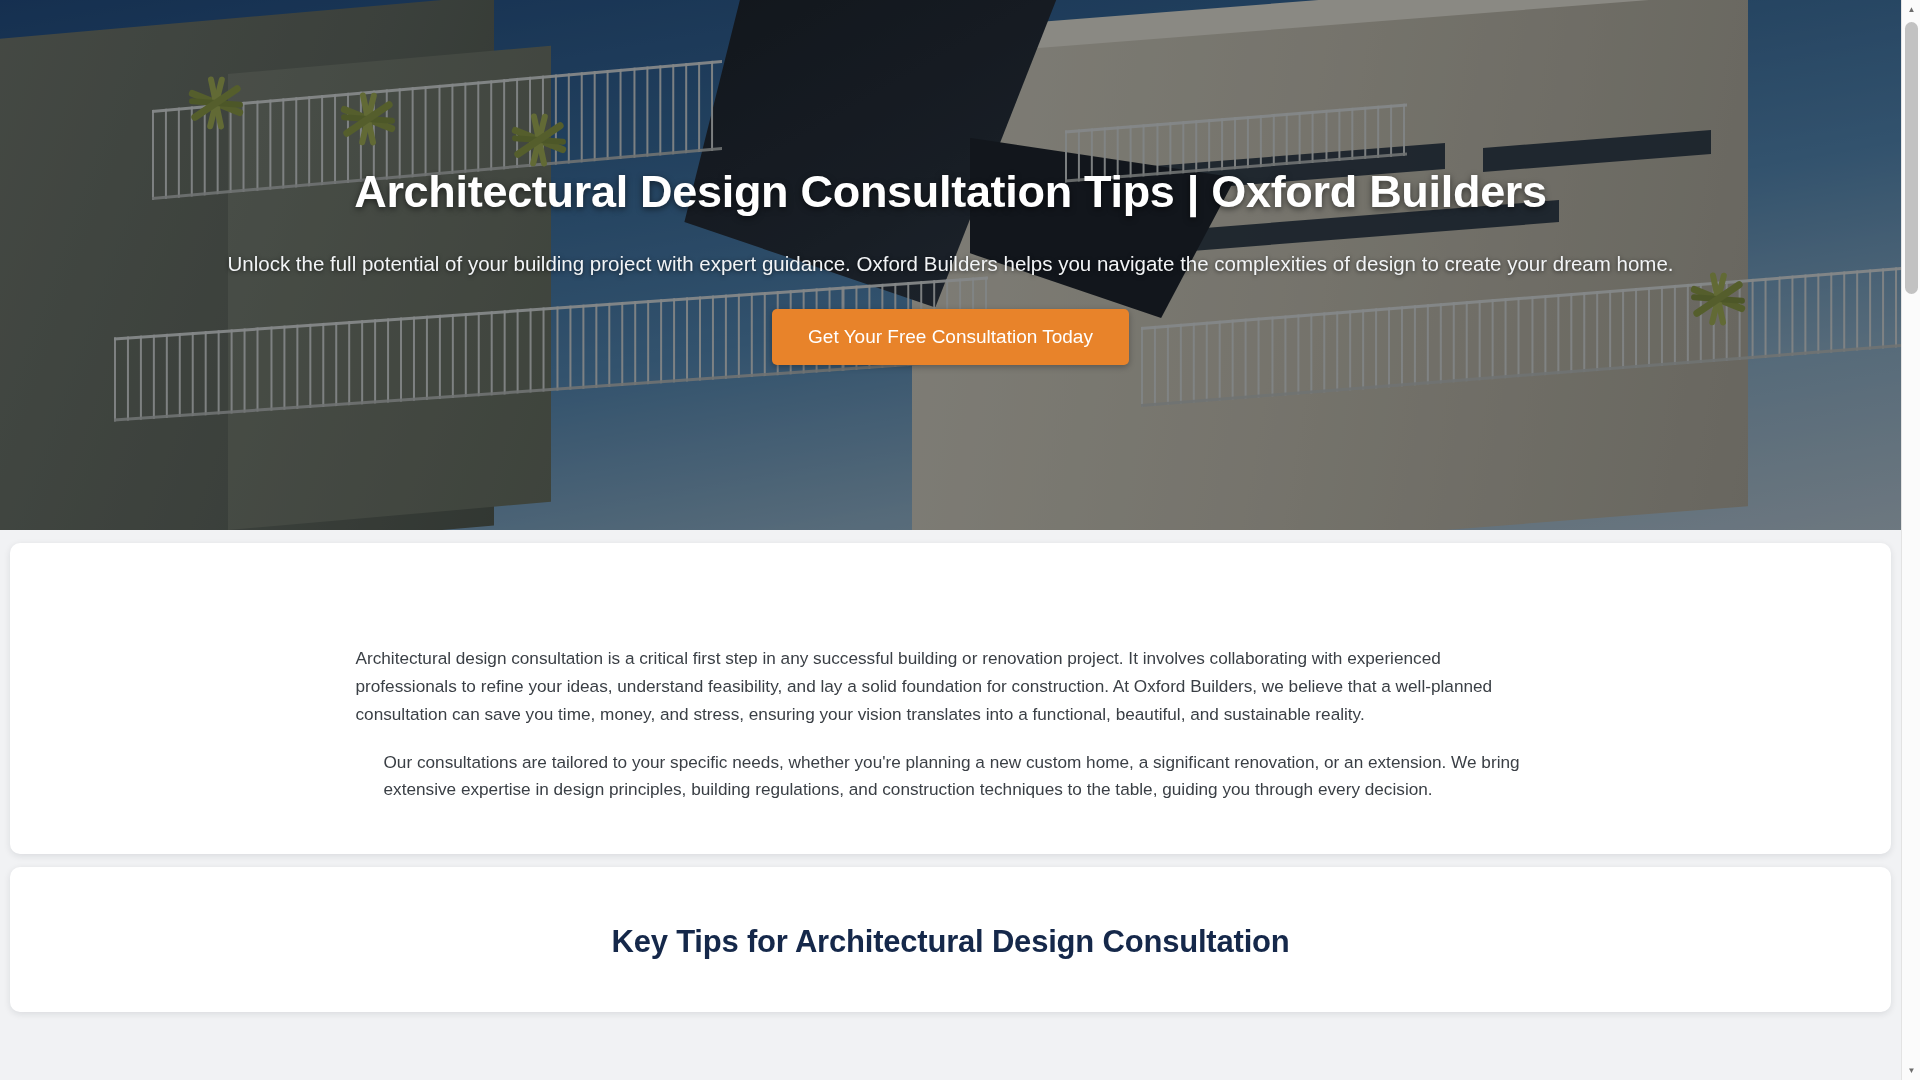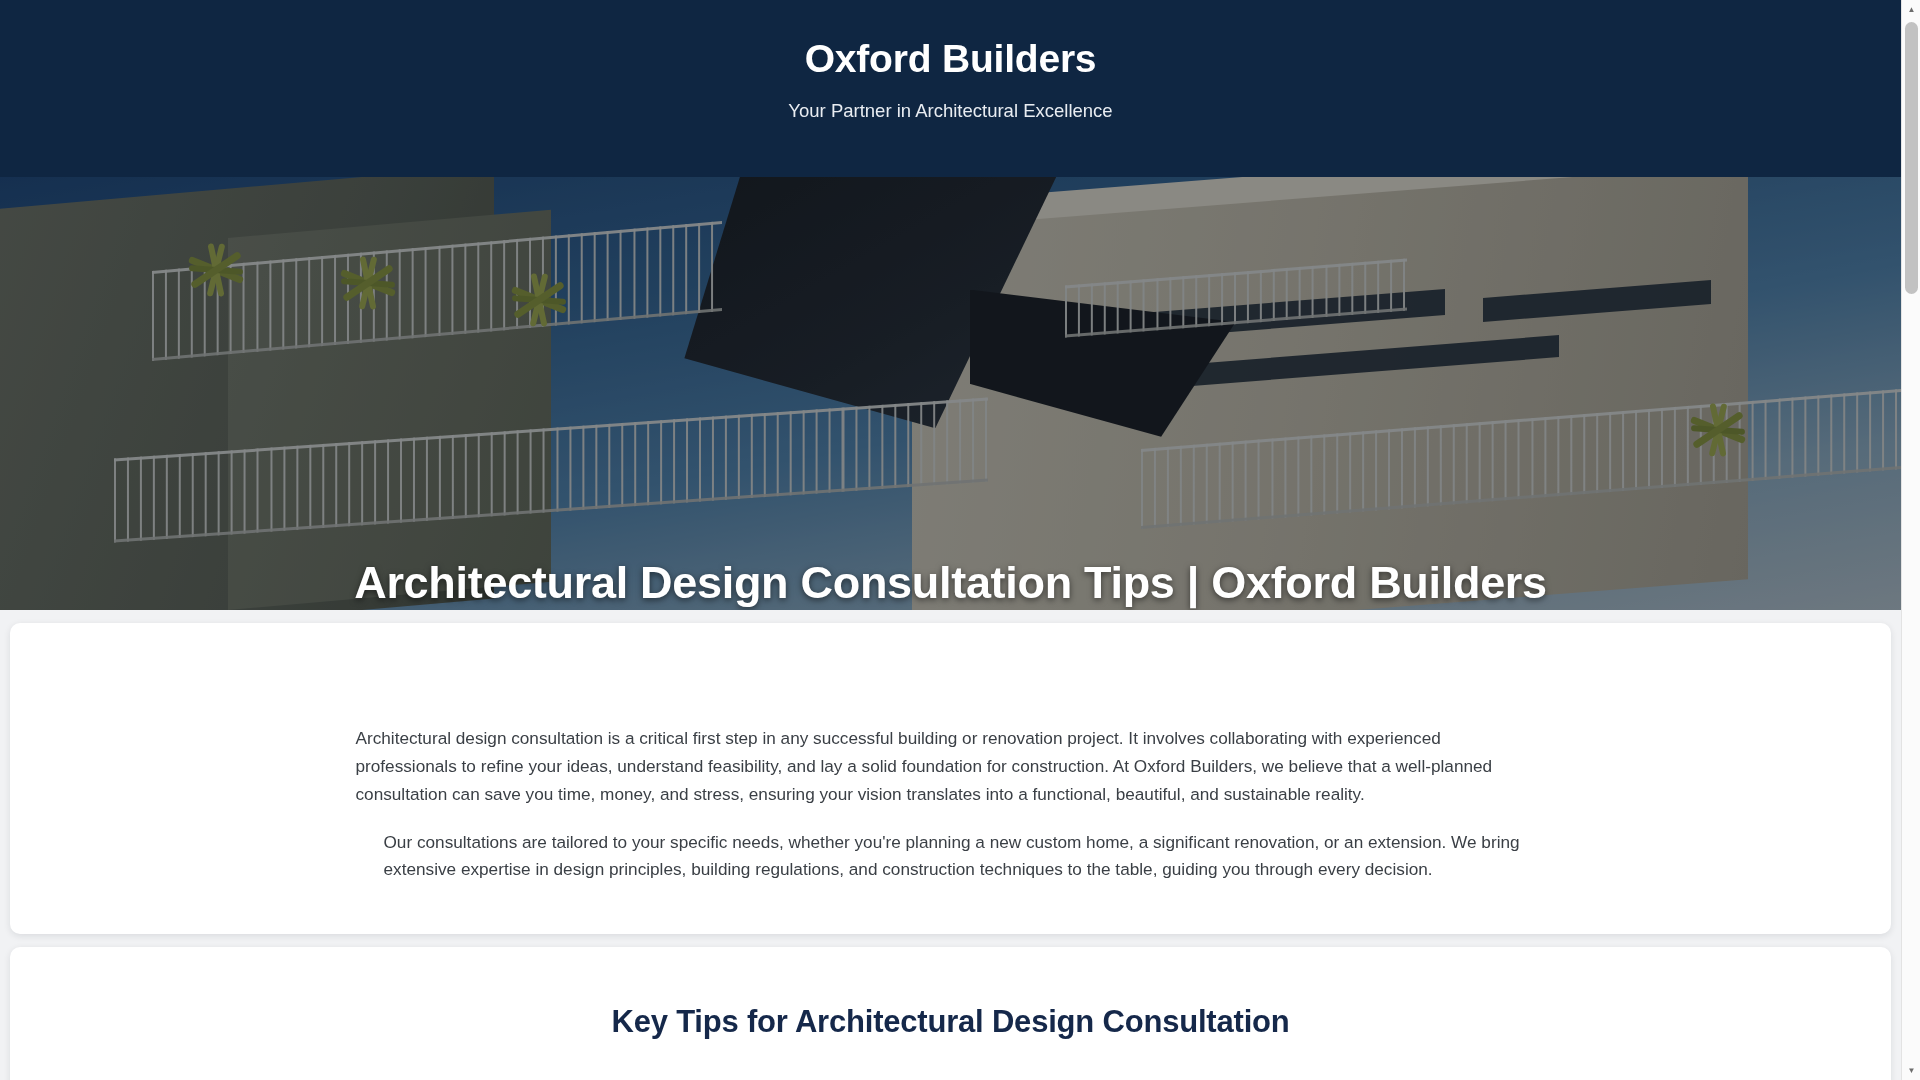--- a/index.html
+++ b/index.html
@@ -56,26 +56,26 @@
     margin-top: 18px;
     font-size: 18.5px;
     font-weight: normal;
     color: #e9edf2;
   }
 
   
   .hero {
     position: relative;
     width: 100%;
-    height: 433px;
+    height: 530px;
     overflow: hidden;
     display: flex;
     flex-direction: column;
     align-items: center;
-    justify-content: flex-end;
+    justify-content: center;
   }
 
   .hero-photo {
     position: absolute;
     inset: 0;
     overflow: hidden;
   }
 
   
   .sky {
@@ -327,24 +327,20 @@
     cursor: pointer;
   }
 </style>
 </head>
 <body>
 
 <div class="viewport">
 
   <div class="page">
 
-    <header class="site-header">
-      <div class="site-title">Oxford Builders</div>
-      <div class="site-tagline">Your Partner in Architectural Excellence</div>
-    </header>
 
     <section class="hero">
 
       <div class="hero-photo">
         <div class="sky"></div>
 
         <div class="bldg-a"></div>
         <div class="bldg-a-roof"></div>
 
         <div class="window-strip" style="left:58%; top:32%; width:18%; height:26px;"></div>
@@ -381,20 +377,22 @@
             <i></i>
             <i></i>
             <i></i>
           </div>
 
         <div class="hero-overlay"></div>
       </div>
 
       <div class="hero-inner">
         <h1 class="hero-title">Architectural Design Consultation Tips | Oxford Builders</h1>
+        <p class="hero-sub">Unlock the full potential of your building project with expert guidance. Oxford Builders helps you navigate the complexities of design to create your dream home.</p>
+        <button class="hero-cta">Get Your Free Consultation Today</button>
       </div>
     </section>
 
     <main class="content">
 
       <section class="card">
         <div class="card-inner">
           <div class="body-copy">
             <p>Architectural design consultation is a critical first step in any successful building or renovation project. It involves collaborating with experienced professionals to refine your ideas, understand feasibility, and lay a solid foundation for construction. At Oxford Builders, we believe that a well-planned consultation can save you time, money, and stress, ensuring your vision translates into a functional, beautiful, and sustainable reality.</p>
             <p>Our consultations are tailored to your specific needs, whether you're planning a new custom home, a significant renovation, or an extension. We bring extensive expertise in design principles, building regulations, and construction techniques to the table, guiding you through every decision.</p>

